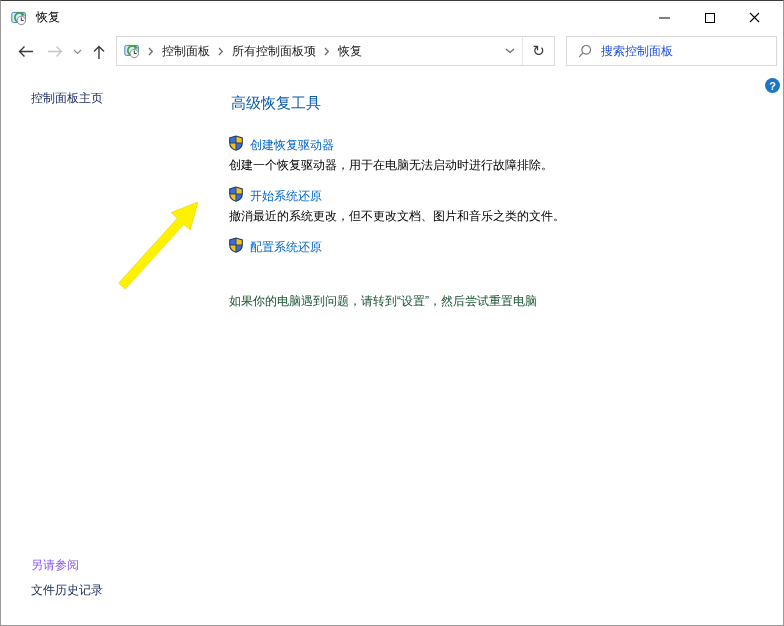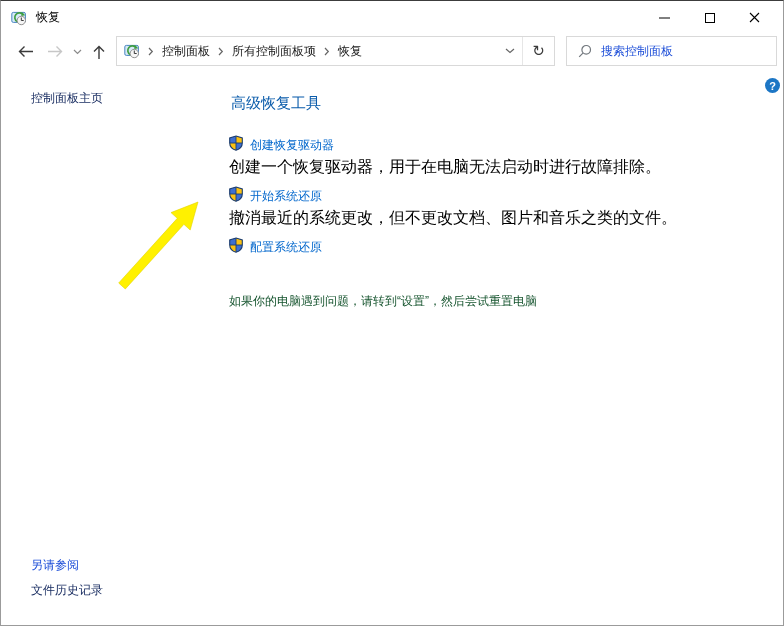--- a/index.html
+++ b/index.html
@@ -32,26 +32,26 @@
   .addr-chevron{width:24px;display:flex;justify-content:center;}
   .addr-divider{width:1px;height:28px;background:#e6e6e6;}
   .refresh-btn{width:31px;text-align:center;font-size:15px;color:#3b3b3b;line-height:28px;}
   .searchbox{
     position:absolute;left:565px;top:2px;width:211px;height:30px;box-sizing:border-box;
     border:1px solid #d9d9d9;display:flex;align-items:center;padding-left:11px;gap:9px;background:#fff;
   }
   .search-placeholder{font-size:12px;color:#1d4ed8;}
   
   .sidebar-home{position:absolute;left:30px;top:89px;font-size:12px;color:#1a2e62;text-decoration:none;cursor:pointer;}
-  .see-also{position:absolute;left:30px;top:556px;font-size:12px;color:#1d4ed8;}
+  .see-also{position:absolute;left:30px;top:556px;font-size:12px;color:#8b5cf6;}
   .file-history{position:absolute;left:30px;top:581px;font-size:12px;color:#1a2e62;cursor:pointer;}
   .page-heading{position:absolute;left:230px;top:93px;font-size:15px;color:#0b5cab;font-weight:400;}
   .task-item{position:absolute;left:227px;height:18px;display:flex;align-items:center;gap:6px;}
   .task-link{font-size:12px;color:#0066cc;text-decoration:none;cursor:pointer;white-space:nowrap;}
-  .task-desc{position:absolute;left:228px;font-size:16px;color:#000;white-space:nowrap;}
+  .task-desc{position:absolute;left:228px;font-size:12px;color:#000;white-space:nowrap;}
   .settings-link{position:absolute;left:228px;top:292px;font-size:12px;color:#14532d;cursor:pointer;white-space:nowrap;}
   .help-btn{
     position:absolute;left:764px;top:77px;width:15px;height:15px;border-radius:50%;
     background:#1c76c5;color:#fff;font-size:11px;font-weight:bold;
     display:flex;align-items:center;justify-content:center;cursor:pointer;
   }
   .annotation-arrow{position:absolute;left:112px;top:192px;z-index:5;pointer-events:none;}
   .defs-holder{position:absolute;width:0;height:0;}
 </style>
 </head>

